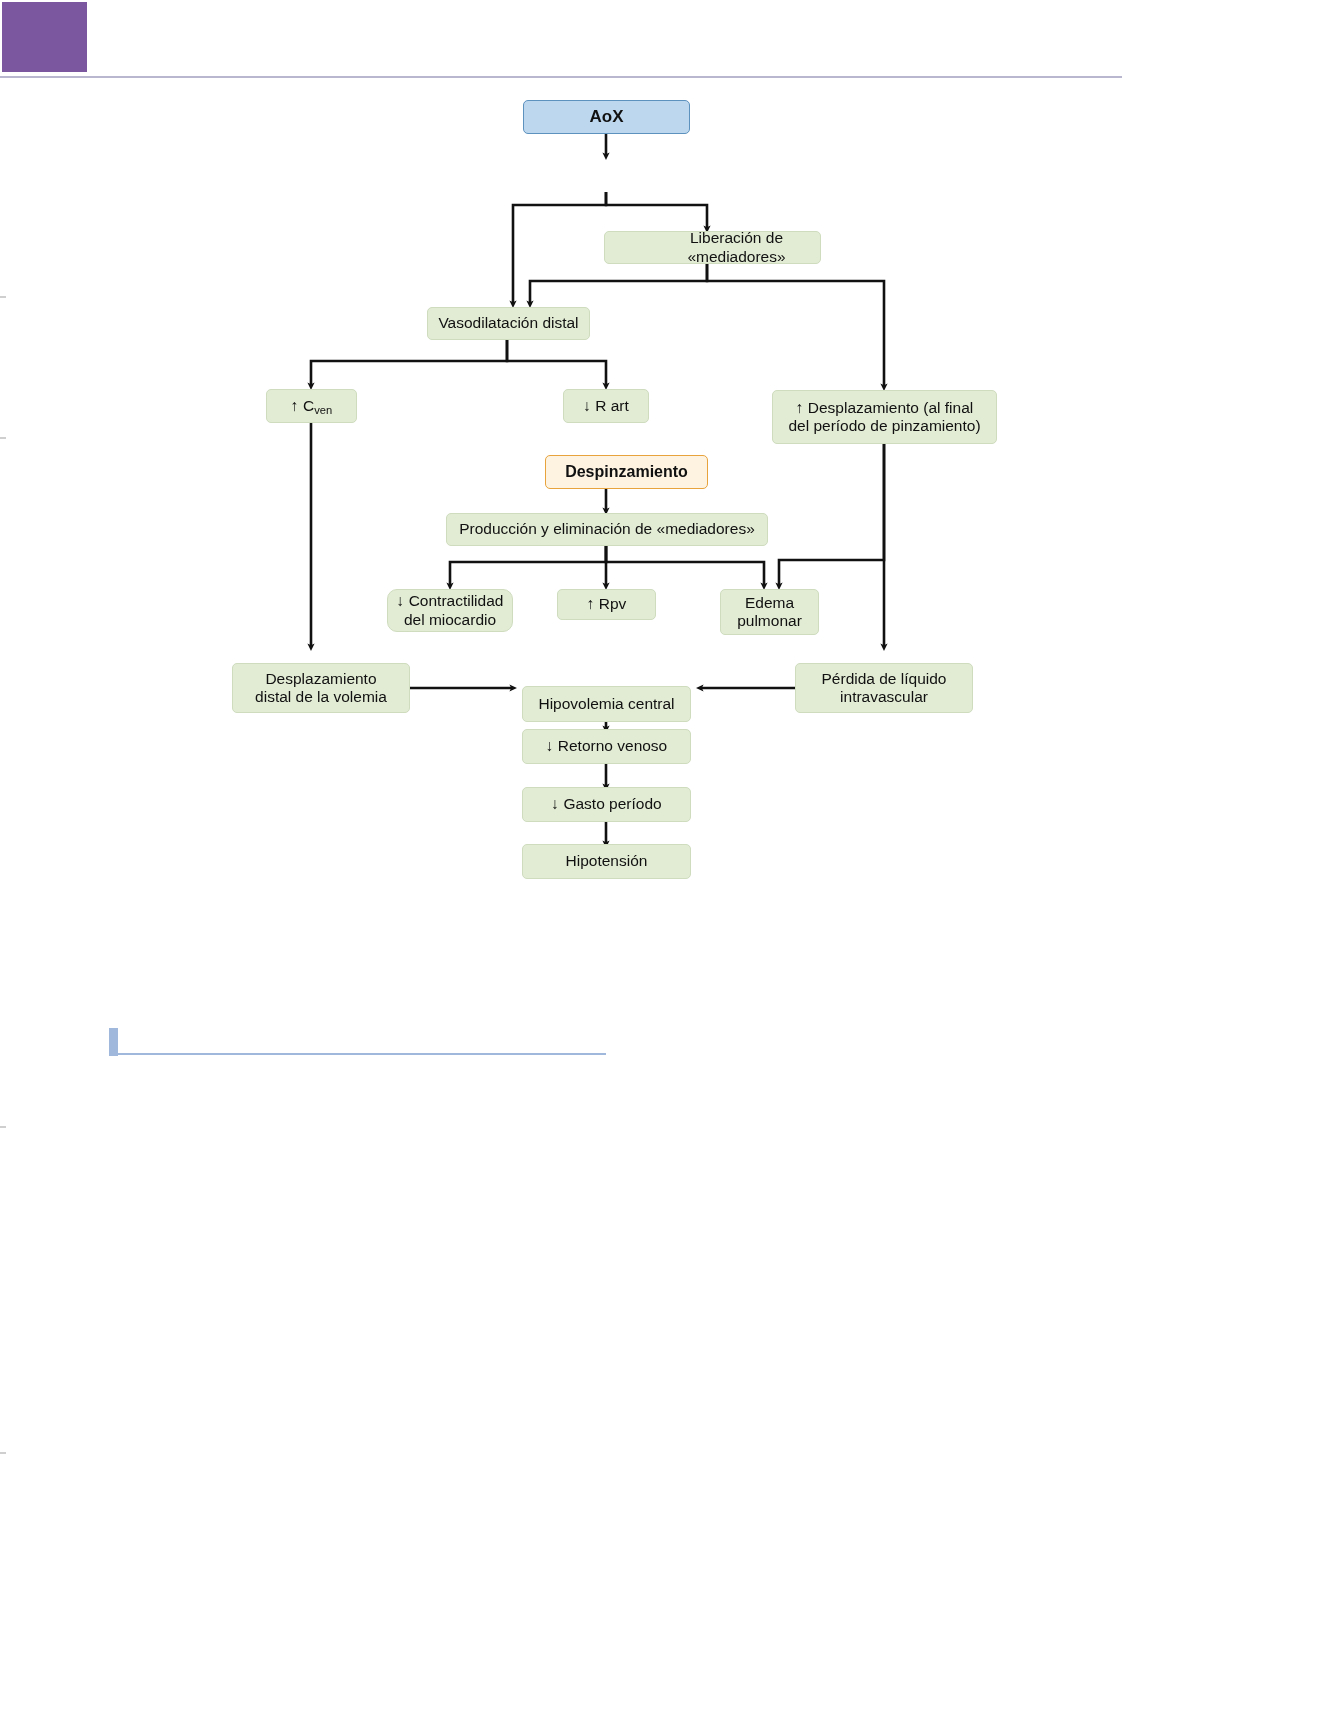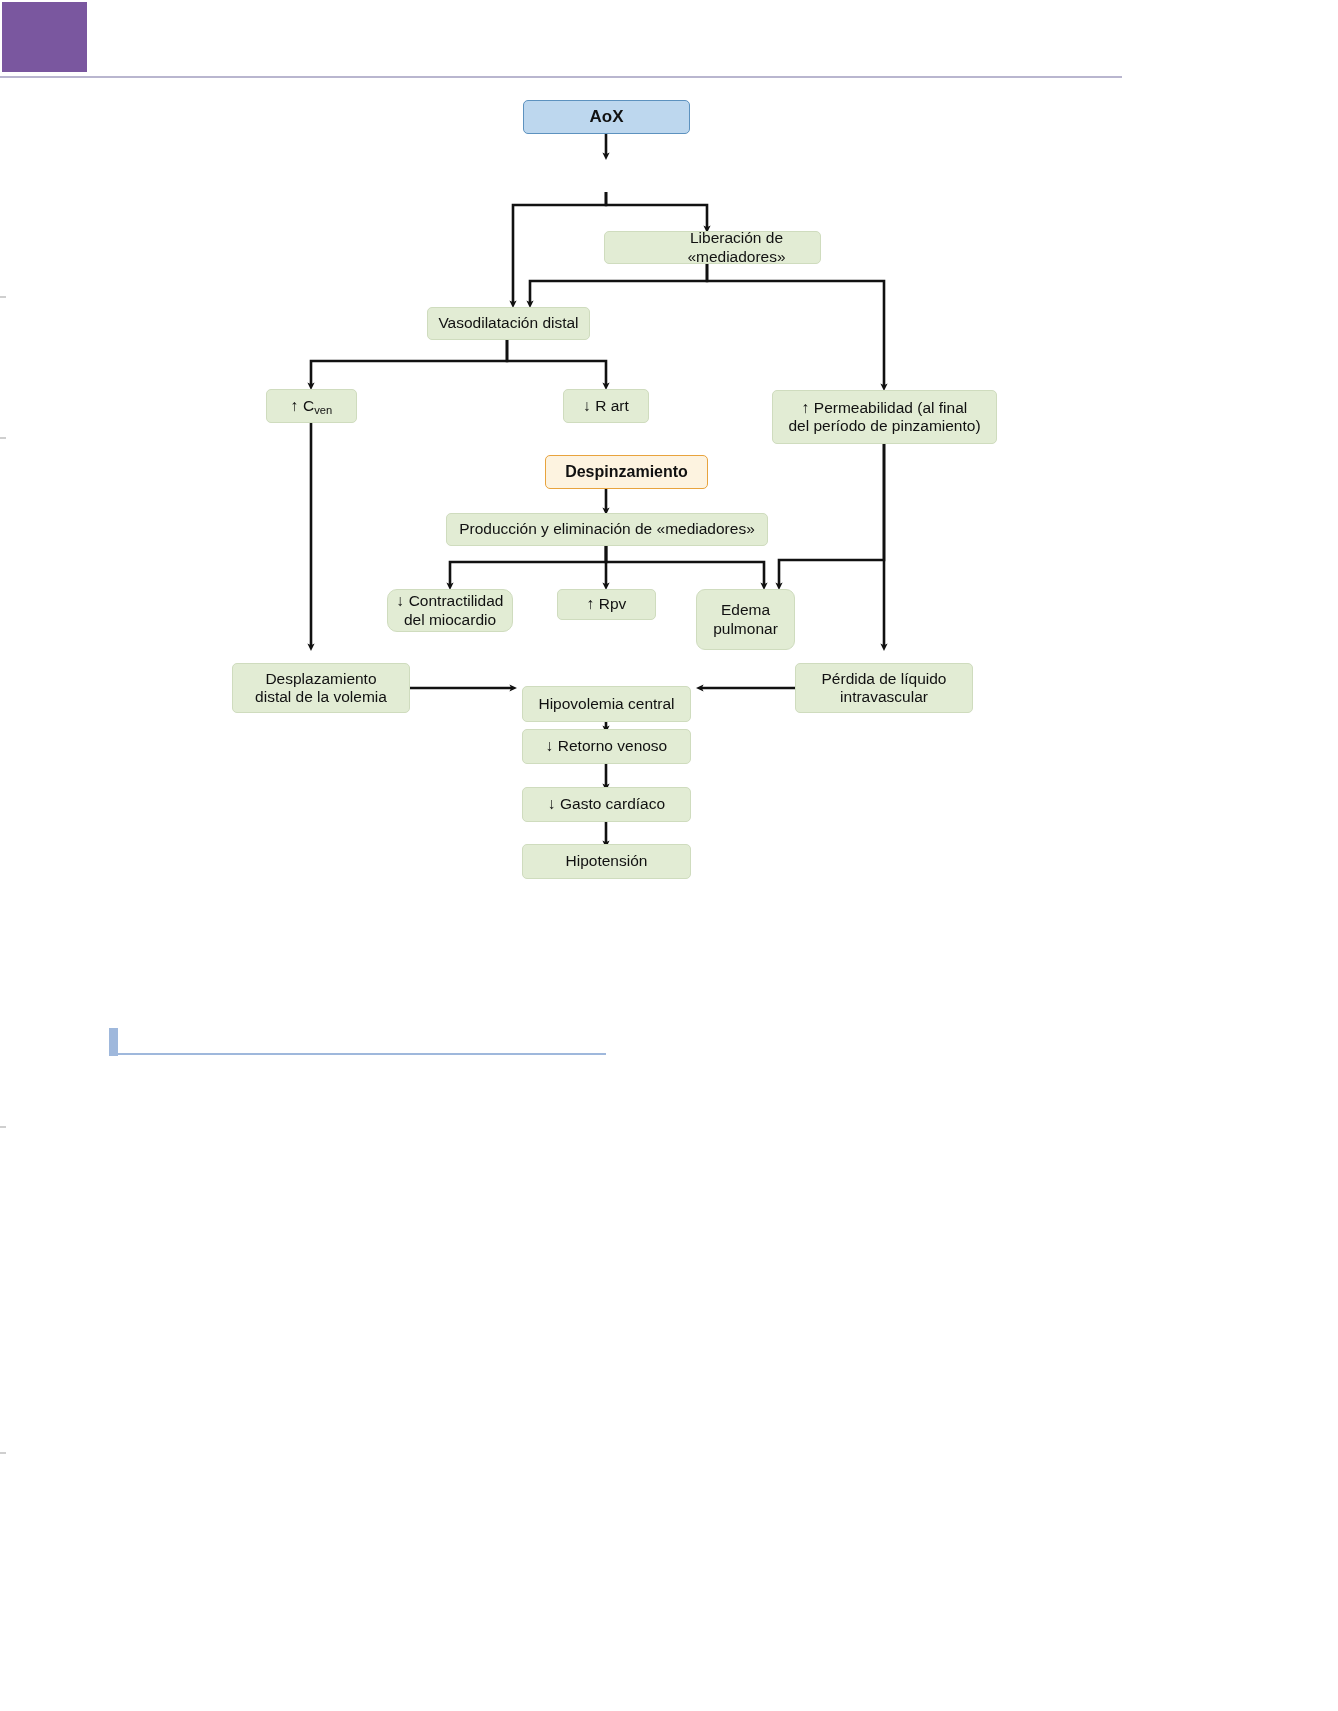--- a/index.html
+++ b/index.html
@@ -176,42 +176,42 @@
 
 
   <div class="node green" style="left:604px; top:231px;  width:217px; height:33px;padding-left:48px;">Liberación de «mediadores»</div>
 
   <div class="node green" style="left:427px; top:307px;  width:163px; height:33px;">Vasodilatación distal</div>
 
   <div class="node green" style="left:266px; top:389px;  width:91px;  height:34px;"><span><span>↑</span>&nbsp;<span>C</span><sub>ven</sub></span></div>
 
   <div class="node green" style="left:563px; top:389px;  width:86px;  height:34px;">↓ R art</div>
 
-  <div class="node green" style="left:772px; top:390px;  width:225px; height:54px;">↑ Permeabilidad (al final
+  <div class="node green" style="left:772px; top:390px;  width:225px; height:54px;">↑ Desplazamiento (al final
 del período de pinzamiento)</div>
 
   <div class="node cream" style="left:545px; top:455px;  width:163px; height:34px;">Despinzamiento</div>
 
   <div class="node green" style="left:446px; top:513px;  width:322px; height:33px;">Producción y eliminación de «mediadores»</div>
 
   <div class="node green" style="left:387px; top:589px;  width:126px; height:43px;border-radius:10px;">↓ Contractilidad
 del miocardio</div>
 
   <div class="node green" style="left:557px; top:589px;  width:99px;  height:31px;">↑ Rpv</div>
 
-  <div class="node green" style="left:696px; top:589px;  width:99px;  height:61px;border-radius:9px;">Edema
+  <div class="node green" style="left:720px; top:589px;  width:99px;  height:46px;">Edema
 pulmonar</div>
 
   <div class="node green" style="left:232px; top:663px;  width:178px; height:50px;">Desplazamiento
 distal de la volemia</div>
 
   <div class="node green" style="left:522px; top:671px;  width:169px; height:36px;margin-top:15px;">Hipovolemia central</div>
 
   <div class="node green" style="left:795px; top:663px;  width:178px; height:50px;">Pérdida de líquido
 intravascular</div>
 
   <div class="node green" style="left:522px; top:729px;  width:169px; height:35px;">↓ Retorno venoso</div>
 
-  <div class="node green" style="left:522px; top:787px;  width:169px; height:35px;">↓ Gasto cardíaco</div>
+  <div class="node green" style="left:522px; top:787px;  width:169px; height:35px;">↓ Gasto período</div>
 
   <div class="node green" style="left:522px; top:844px;  width:169px; height:35px;">Hipotensión</div>
 
 </div>
 
 </body></html>

